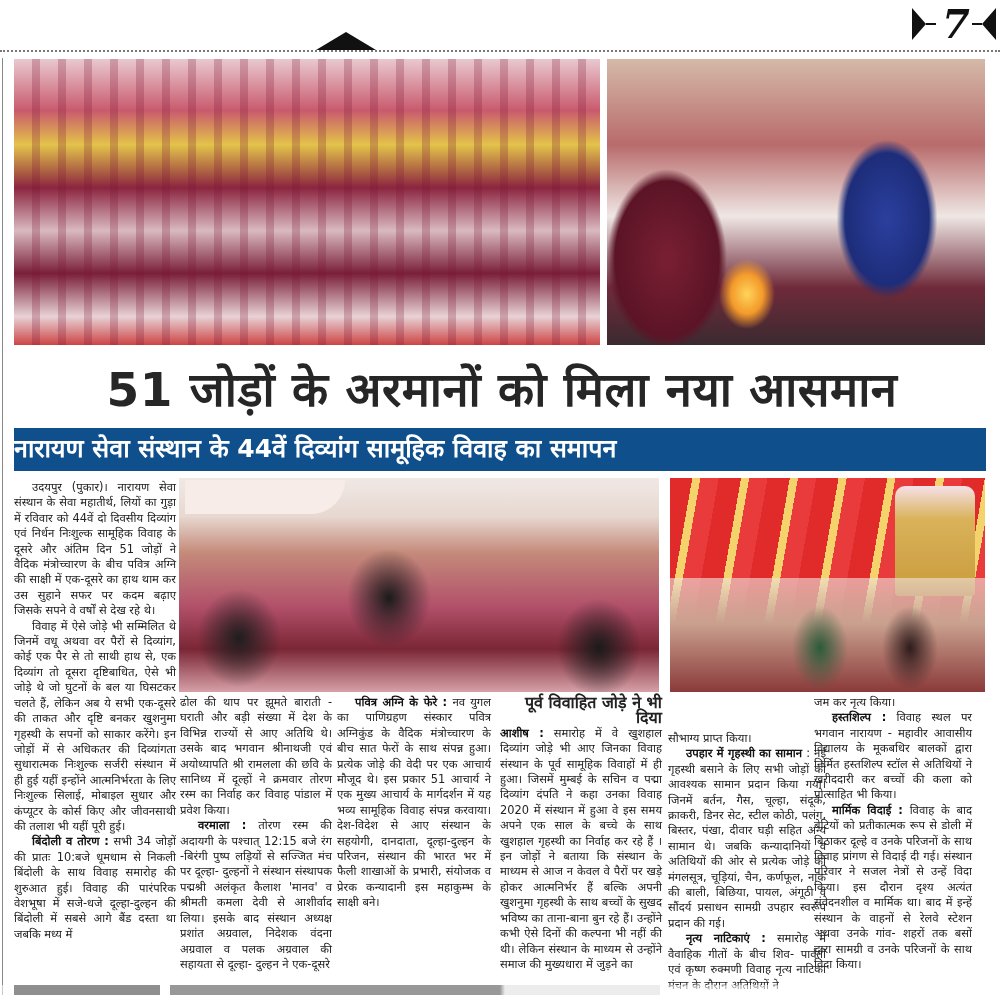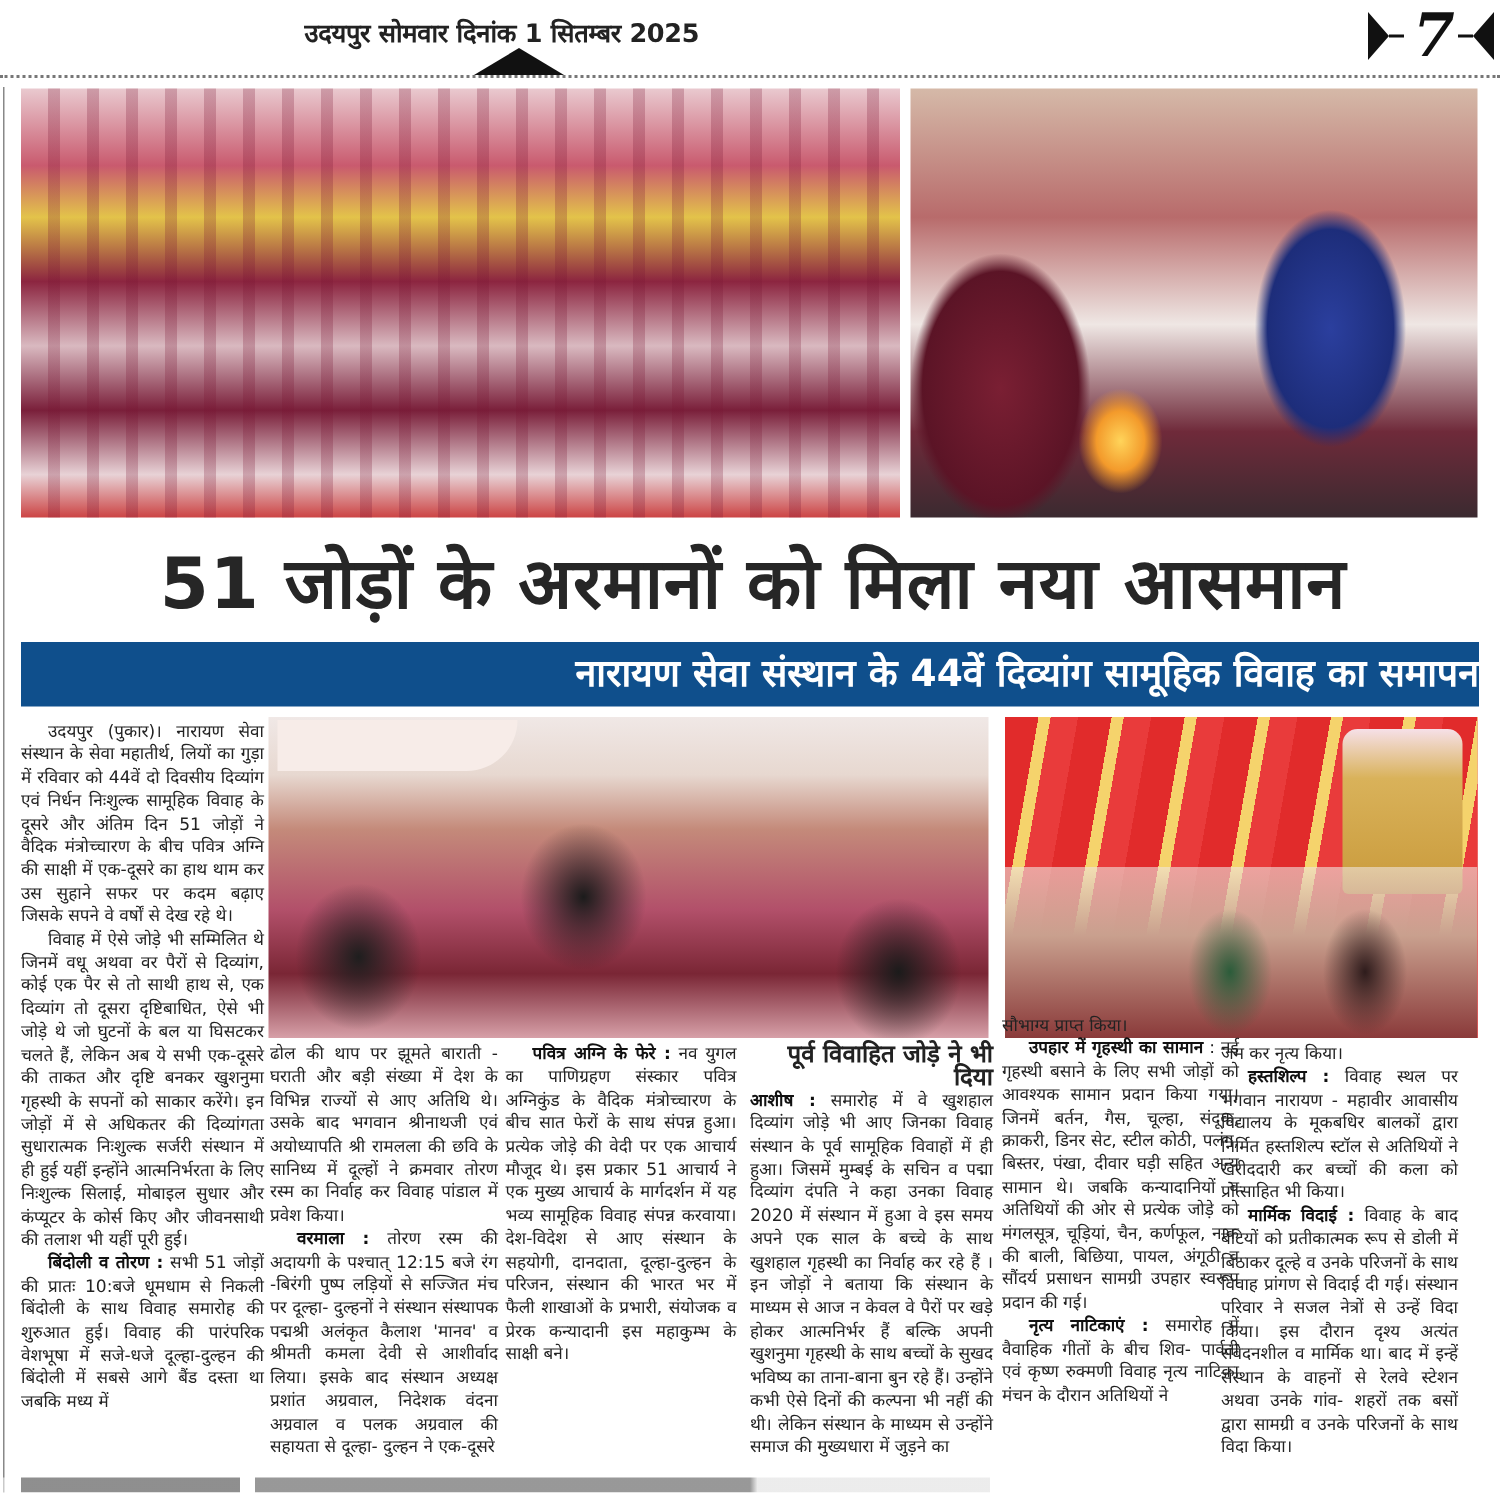--- a/index.html
+++ b/index.html
@@ -53,43 +53,42 @@
          radial-gradient(ellipse 40px 60px at 150px 70px, #2b5c3a 0%, rgba(0,0,0,0) 70%),
          radial-gradient(ellipse 40px 60px at 240px 70px, #2e1c1c 0%, rgba(0,0,0,0) 70%),
          linear-gradient(180deg, rgba(240,230,225,0.6) 0%, #c9a08e 40%, #8a3a3a 100%); }
     .photo-procession .doli { position: absolute; right: 10px; top: 8px; width: 80px; height: 110px;
        background: linear-gradient(180deg, #f6e0e8 0%, #d9b25a 30%, #c99a3b 100%); border-radius: 10px 10px 4px 4px; }
 
     
     .headline { position: absolute; left: 16px; top: 360px; width: 972px; text-align: center;
        font-family: "DejaVu Sans", sans-serif; font-weight: bold; font-size: 47px; color: #262626; letter-spacing: 0.5px; line-height: 60px; }
     .subhead { position: absolute; left: 14px; top: 428px; width: 972px; height: 43px;
-       background: #0f4f8c; color: #fff; text-align: right; font-size: 25px; font-weight: bold; line-height: 42px; }
+       background: #0f4f8c; color: #fff; text-align: left; font-size: 25px; font-weight: bold; line-height: 42px; }
 
     
     .col { position: absolute; font-size: 11.4px; line-height: 15.4px; color: #222; text-align: justify; }
     .col p { text-indent: 18px; }
     .col p.noindent { text-indent: 0; }
     .col b { font-weight: bold; color: #111; }
     .col1 { left: 14px; top: 480px; width: 162px; }
     .col2 { left: 180px; top: 695px; width: 152px; }
     .col3 { left: 337px; top: 695px; width: 154px; }
     .col4 { left: 500px; top: 695px; width: 162px; }
-    .col5 { left: 668px; top: 676px; width: 158px; }
+    .col5 { left: 668px; top: 731px; width: 158px; }
     .col6 { left: 814px; top: 695px; width: 158px; }
     .col4 .subhead-inline { display: block; text-align: right; font-weight: bold; font-size: 16px; }
 
     .bottom-strip { position: absolute; left: 0; top: 985px; width: 1002px; height: 10px;
        background: linear-gradient(90deg, #fff 0 14px, #333 14px 160px, #fff 160px 170px, #444 170px 500px, #ddd 505px 660px, #fff 660px); opacity: 0.55; }
   </style>
 </head>
 <body>
 
 <div class="masthead">
-  <div class="dateline">उदयपुर सोमवार दिनांक 1 सितम्बर 2025</div>
   <div class="tri"></div>
   <div class="dotline"></div>
   <div class="pageno">
     <div class="arrow-l"></div>
     <div class="dash-l"></div>
     <div class="num">7</div>
     <div class="dash-r"></div>
     <div class="arrow-r"></div>
   </div>
 </div>
@@ -106,21 +105,21 @@
   <div class="banner"></div>
 </div>
 <div class="photo photo-procession" title="डोली विदाई">
   <div class="doli"></div>
   <div class="crowd"></div>
 </div>
 
 <div class="col col1">
   <p>उदयपुर (पुकार)। नारायण सेवा संस्थान के सेवा महातीर्थ, लियों का गुड़ा में रविवार को 44वें दो दिवसीय दिव्यांग एवं निर्धन निःशुल्क सामूहिक विवाह के दूसरे और अंतिम दिन 51 जोड़ों ने वैदिक मंत्रोच्चारण के बीच पवित्र अग्नि की साक्षी में एक-दूसरे का हाथ थाम कर उस सुहाने सफर पर कदम बढ़ाए जिसके सपने वे वर्षों से देख रहे थे।</p>
   <p>विवाह में ऐसे जोड़े भी सम्मिलित थे जिनमें वधू अथवा वर पैरों से दिव्यांग, कोई एक पैर से तो साथी हाथ से, एक दिव्यांग तो दूसरा दृष्टिबाधित, ऐसे भी जोड़े थे जो घुटनों के बल या घिसटकर चलते हैं, लेकिन अब ये सभी एक-दूसरे की ताकत और दृष्टि बनकर खुशनुमा गृहस्थी के सपनों को साकार करेंगे। इन जोड़ों में से अधिकतर की दिव्यांगता सुधारात्मक निःशुल्क सर्जरी संस्थान में ही हुई यहीं इन्होंने आत्मनिर्भरता के लिए निःशुल्क सिलाई, मोबाइल सुधार और कंप्यूटर के कोर्स किए और जीवनसाथी की तलाश भी यहीं पूरी हुई।</p>
-  <p><b>बिंदोली व तोरण :</b><span> सभी 51 जोड़ों की प्रातः 10:बजे धूमधाम से निकली बिंदोली के साथ विवाह समारोह की शुरुआत हुई। विवाह की पारंपरिक वेशभूषा में सजे-धजे दूल्हा-दुल्हन की बिंदोली में सबसे आगे बैंड दस्ता था जबकि मध्य में</span></p>
+  <p><b>बिंदोली व तोरण :</b><span> सभी 34 जोड़ों की प्रातः 10:बजे धूमधाम से निकली बिंदोली के साथ विवाह समारोह की शुरुआत हुई। विवाह की पारंपरिक वेशभूषा में सजे-धजे दूल्हा-दुल्हन की बिंदोली में सबसे आगे बैंड दस्ता था जबकि मध्य में</span></p>
 </div>
 
 <div class="col col2">
   <p class="noindent">ढोल की थाप पर झूमते बाराती - घराती और बड़ी संख्या में देश के विभिन्न राज्यों से आए अतिथि थे। उसके बाद भगवान श्रीनाथजी एवं अयोध्यापति श्री रामलला की छवि के सानिध्य में दूल्हों ने क्रमवार तोरण रस्म का निर्वाह कर विवाह पांडाल में प्रवेश किया।</p>
   <p><b>वरमाला :</b><span> तोरण रस्म की अदायगी के पश्चात् 12:15 बजे रंग -बिरंगी पुष्प लड़ियों से सज्जित मंच पर दूल्हा- दुल्हनों ने संस्थान संस्थापक पद्मश्री अलंकृत कैलाश 'मानव' व श्रीमती कमला देवी से आशीर्वाद लिया। इसके बाद संस्थान अध्यक्ष प्रशांत अग्रवाल, निदेशक वंदना अग्रवाल व पलक अग्रवाल की सहायता से दूल्हा- दुल्हन ने एक-दूसरे</span></p>
 </div>
 
 <div class="col col3">
   <p><b>पवित्र अग्नि के फेरे :</b><span> नव युगल का पाणिग्रहण संस्कार पवित्र अग्निकुंड के वैदिक मंत्रोच्चारण के बीच सात फेरों के साथ संपन्न हुआ। प्रत्येक जोड़े की वेदी पर एक आचार्य मौजूद थे। इस प्रकार 51 आचार्य ने एक मुख्य आचार्य के मार्गदर्शन में यह भव्य सामूहिक विवाह संपन्न करवाया। देश-विदेश से आए संस्थान के सहयोगी, दानदाता, दूल्हा-दुल्हन के परिजन, संस्थान की भारत भर में फैली शाखाओं के प्रभारी, संयोजक व प्रेरक कन्यादानी इस महाकुम्भ के साक्षी बने।</span></p>
 </div>

